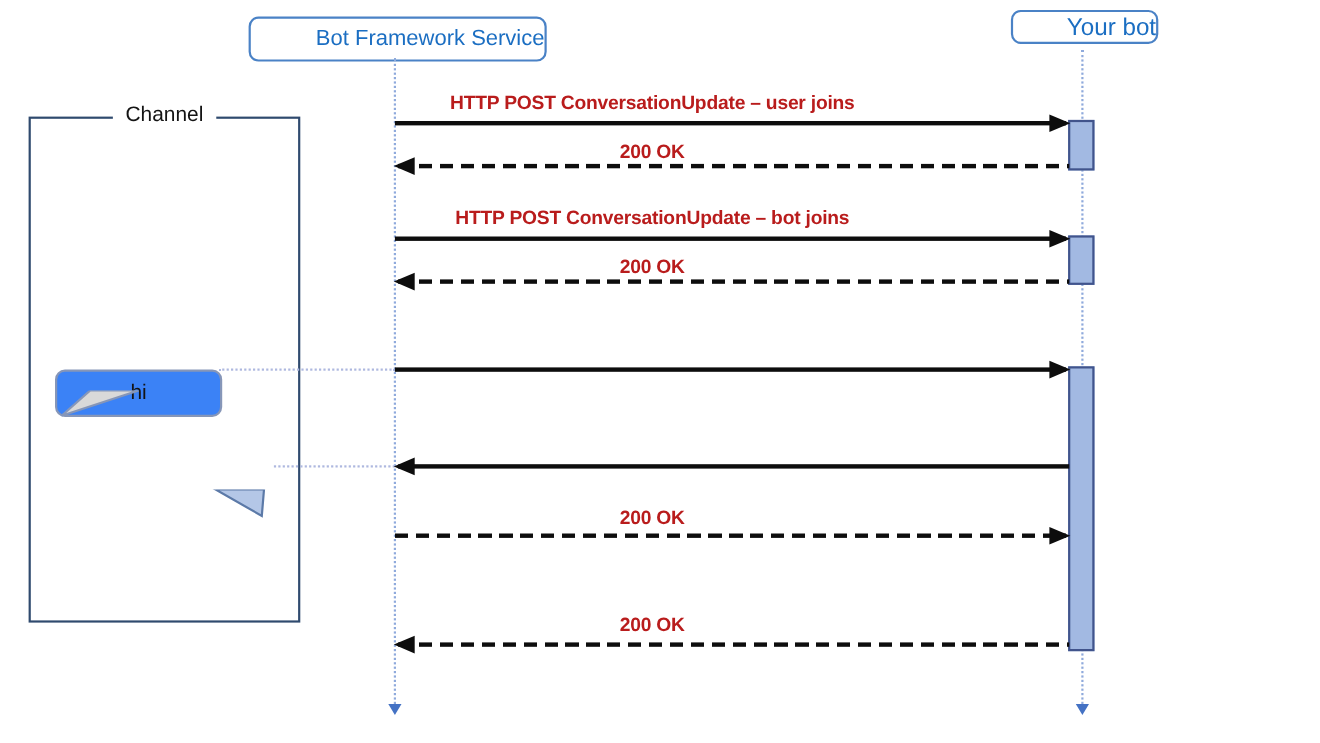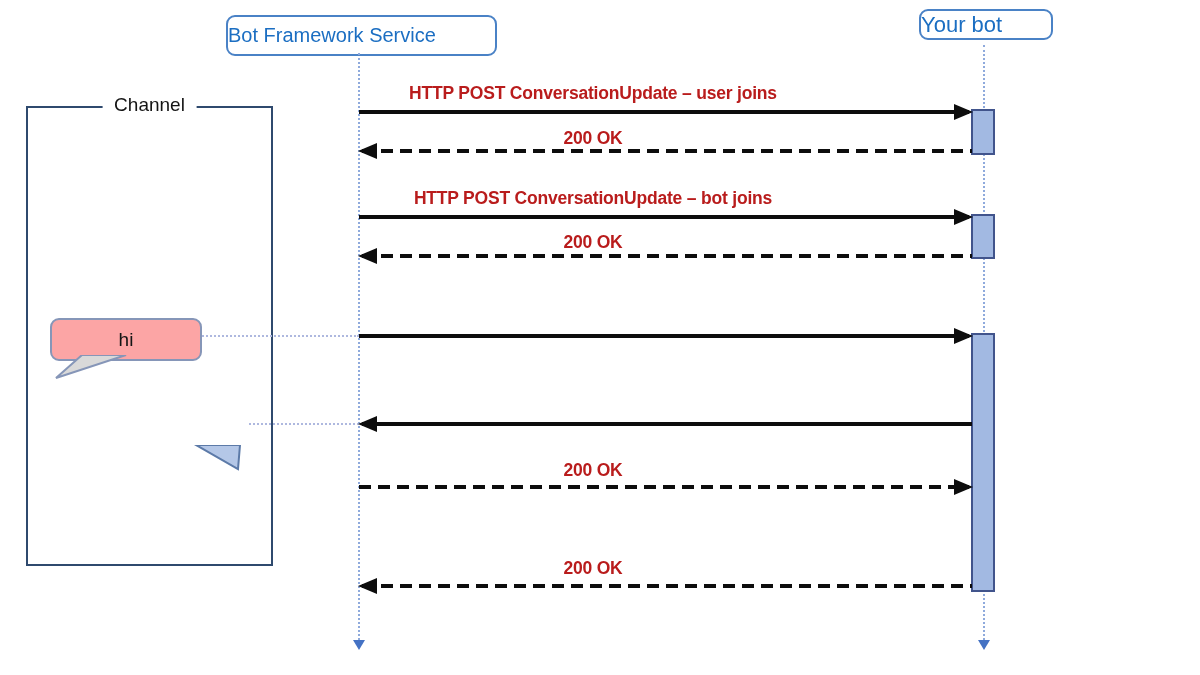--- a/index.html
+++ b/index.html
@@ -2,21 +2,21 @@
 <html><head>
 <meta charset="utf-8">
 <style>
   html,body{margin:0;padding:0;background:#fff;}
   .stage{
     position:relative;width:1200px;height:675px;background:#ffffff;overflow:hidden;
     font-family:"Liberation Sans",sans-serif;
   }
   
   .actor{
-    position:absolute;display:flex;align-items:center;justify-content:flex-start;
+    position:absolute;display:flex;align-items:center;justify-content:flex-end;
     border:2px solid #4a82c6;border-radius:9px;background:#fff;color:#1b6ec2;
   }
   .actor-bfs{left:226px;top:15px;width:267px;height:37px;font-size:20px;}
   .actor-bot{left:919px;top:9px;width:130px;height:27px;font-size:22px;}
   
   .lifeline{position:absolute;width:0;border-left:2px dotted #8faadc;}
   .ll-bfs{left:358px;top:53px;height:587px;}
   .ll-bot{left:983px;top:45px;height:595px;}
   .ll-arrow{position:absolute;width:0;height:0;
     border-left:6px solid transparent;border-right:6px solid transparent;
@@ -27,21 +27,21 @@
   .channel{position:absolute;left:26px;top:106px;width:243px;height:456px;border:2px solid #2f4a6e;}
   .channel-label{
     position:absolute;top:-14px;left:50%;transform:translateX(-50%);
     background:#fff;padding:0 12px;font-size:19px;color:#141414;white-space:nowrap;
   }
   
   .bubble{
     position:absolute;display:flex;align-items:center;justify-content:center;
     border-radius:9px;font-size:19px;color:#141414;
   }
-  .bubble-hi{left:50px;top:318px;width:148px;height:39px;background:#fca5a5;border:2px solid #8696b8;}
+  .bubble-hi{left:50px;top:336px;width:148px;height:39px;background:#3b82f6;border:2px solid #8696b8;}
   .bubble-said{left:92px;top:408px;width:156px;height:39px;background:#b4c7e7;border:2px solid #5c7aa8;}
   .tail{position:absolute;}
   .tail-hi{left:48px;top:355px;}
   .tail-said{left:182px;top:445px;}
   .conn{position:absolute;border-top:2px dotted #aeb8df;}
   .conn1{left:199px;top:335px;width:160px;}
   .conn2{left:249px;top:423px;width:110px;}
   
   .act{position:absolute;left:971px;width:24px;background:#a2b9e2;border:2px solid #41548c;box-sizing:border-box;}
   .act1{top:109px;height:46px;}

